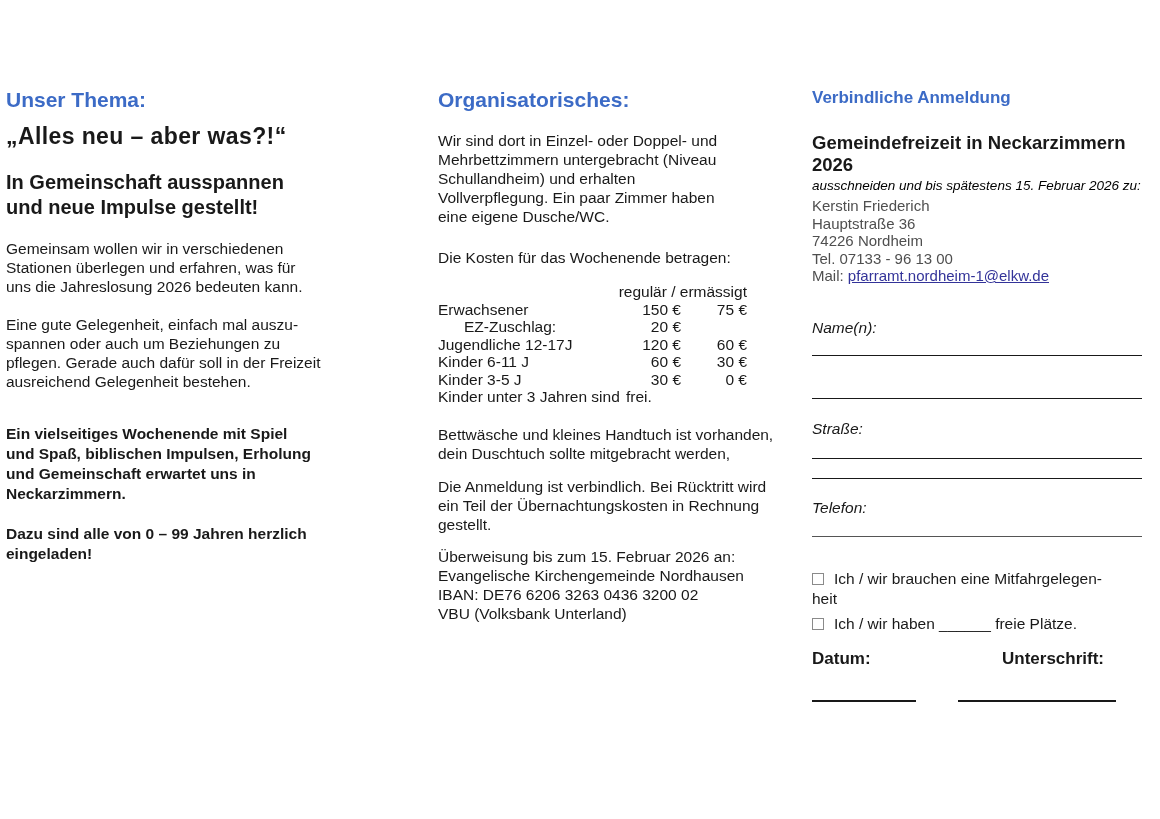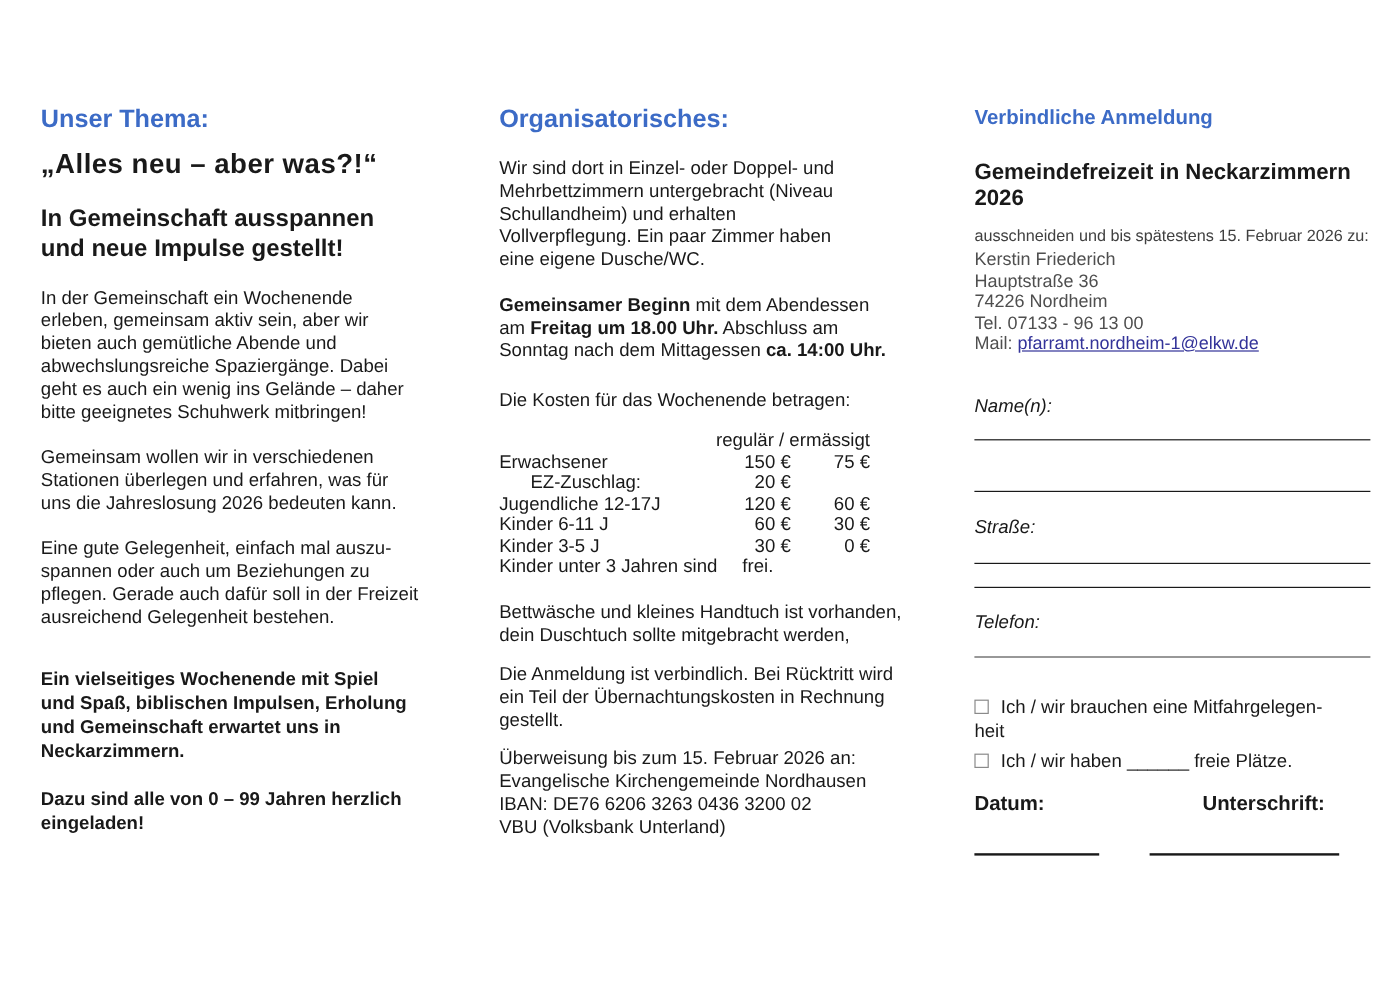--- a/index.html
+++ b/index.html
@@ -2,49 +2,49 @@
 <html><head>
 <meta charset="utf-8">
 <style>
   html,body{margin:0;padding:0;}
   body{
     width:1160px;height:819px;position:relative;overflow:hidden;
     background:#ffffff;color:#191919;
     font-family:"Liberation Sans","DejaVu Sans",sans-serif;
   }
   .col{position:absolute;top:0;}
-  #col-left{left:34px;width:346px;}
-  #col-mid{left:416px;width:346px;}
+  #col-left{left:6px;width:346px;}
+  #col-mid{left:438px;width:346px;}
   #col-right{left:812px;width:330px;}
 
   .h-blue{font-size:21px;line-height:24px;font-weight:bold;color:#3c6bc6;margin:88px 0 0;}
   .h-blue.small{font-size:17px;line-height:20px;}
 
   .para{white-space:pre-line;font-size:15.5px;line-height:19px;margin:19px 0 0;}
   .bold{font-weight:bold;}
 
   #left-title{font-size:23px;line-height:28px;font-weight:bold;letter-spacing:0.4px;margin:10px 0 12px;}
   #left-subtitle{font-size:20px;line-height:25px;font-weight:bold;margin:20px 0 0;white-space:pre-line;}
   #left-para4{margin-top:33px;line-height:20px;}
   #left-para5{margin-top:20px;line-height:20px;}
   #mid-begin{margin-top:19px;}
   #mid-costs-intro{margin-top:22px;}
   .cost-table{margin-top:16px;font-size:15.5px;line-height:17.5px;}
   .cost-header{width:309px;text-align:right;}
   .cost-row{display:flex;}
   .c-label{width:188px;}
   .c-label.indent{padding-left:26px;box-sizing:border-box;}
   .c-reg{width:55px;text-align:right;}
-  .c-reg.left{text-align:center;}
+  .c-reg.left{text-align:left;}
   .c-red{width:66px;text-align:right;}
   #mid-para3{margin-top:14px;}
   #mid-para4{margin-top:13px;}
 
   #right-title{font-size:18.5px;line-height:22px;font-weight:bold;margin:24px 0 0;white-space:pre-line;}
-  #right-deadline{font-size:13.5px;line-height:16px;color:#404040;margin:13px 0 0;}
+  #right-deadline{font-size:13.5px;line-height:16px;font-style:italic;color:#000000;margin:2px 0 0;}
   #right-address{font-size:15px;line-height:17.5px;color:#4f4f4f;margin:3px 0 0;white-space:pre-line;}
   #right-mail{font-size:15px;line-height:17.5px;color:#4f4f4f;margin:0;}
   #right-mail a{color:#333399;text-decoration:underline;}
 
   .field-label{font-size:15.5px;line-height:19px;font-style:italic;margin:20px 0 0;}
   #lbl-name{margin-top:33px;}
   #lbl-plz{margin-top:23px;}
   #lbl-telefon{margin-top:19px;}
   .rule{height:0;border-top:1.6px solid #191919;}
   #rule-name1{margin-top:18px;}
@@ -64,26 +64,20 @@
   .sig-line-unterschrift{width:158px;border-top:2px solid #191919;}
 </style>
 </head>
 <body>
 
 <div class="col" id="col-left">
   <div class="h-blue">Unser Thema:</div>
   <div id="left-title">„Alles neu – aber was?!“</div>
   <div id="left-subtitle">In Gemeinschaft ausspannen
 und neue Impulse gestellt!</div>
-  <div class="para">In der Gemeinschaft ein Wochenende
-erleben, gemeinsam aktiv sein, aber wir
-bieten auch gemütliche Abende und
-abwechslungsreiche Spaziergänge. Dabei
-geht es auch ein wenig ins Gelände – daher
-bitte geeignetes Schuhwerk mitbringen!</div>
   <div class="para">Gemeinsam wollen wir in verschiedenen
 Stationen überlegen und erfahren, was für
 uns die Jahreslosung 2026 bedeuten kann.</div>
   <div class="para">Eine gute Gelegenheit, einfach mal auszu-
 spannen oder auch um Beziehungen zu
 pflegen. Gerade auch dafür soll in der Freizeit
 ausreichend Gelegenheit bestehen.</div>
   <div class="para bold" id="left-para4">Ein vielseitiges Wochenende mit Spiel
 und Spaß, biblischen Impulsen, Erholung
 und Gemeinschaft erwartet uns in
@@ -92,23 +86,20 @@
 eingeladen!</div>
 </div>
 
 <div class="col" id="col-mid">
   <div class="h-blue">Organisatorisches:</div>
   <div class="para">Wir sind dort in Einzel- oder Doppel- und
 Mehrbettzimmern untergebracht (Niveau
 Schullandheim) und erhalten
 Vollverpflegung. Ein paar Zimmer haben
 eine eigene Dusche/WC.</div>
-  <div class="para" id="mid-begin"><span class="bold">Gemeinsamer Beginn</span><span> mit dem Abendessen
-am </span><span class="bold">Freitag um 18.00 Uhr.</span><span> Abschluss am
-Sonntag nach dem Mittagessen </span><span class="bold">ca. 14:00 Uhr.</span></div>
   <div class="para" id="mid-costs-intro">Die Kosten für das Wochenende betragen:</div>
 
   <div class="cost-table">
     <div class="cost-header">regulär / ermässigt</div>
     <div class="cost-row">
       <span class="c-label">Erwachsener</span>
       <span class="c-reg">150 €</span>
       <span class="c-red">75 €</span>
     </div>
     <div class="cost-row">

